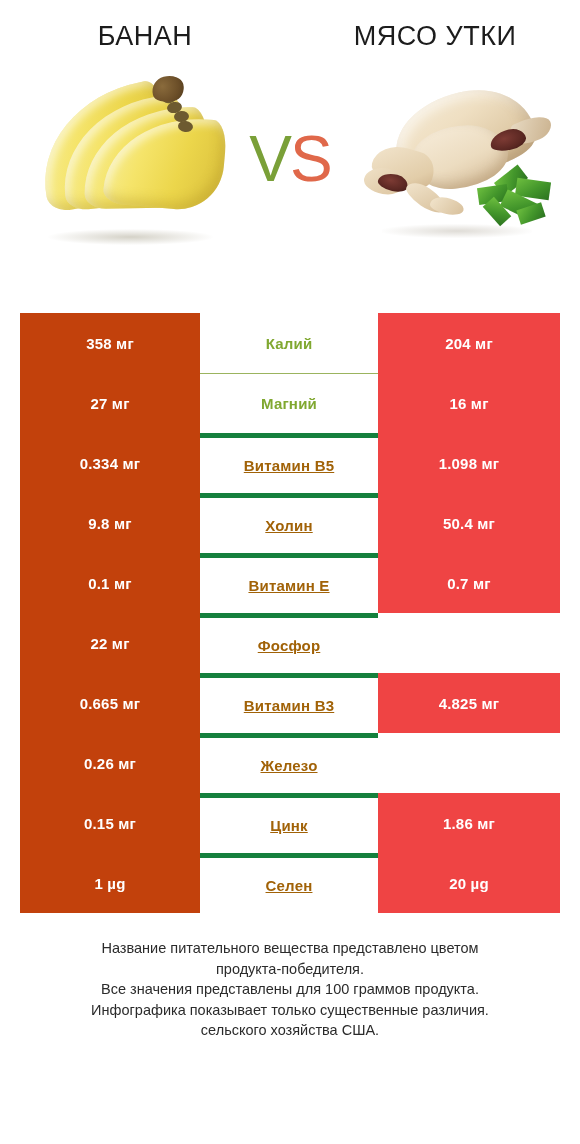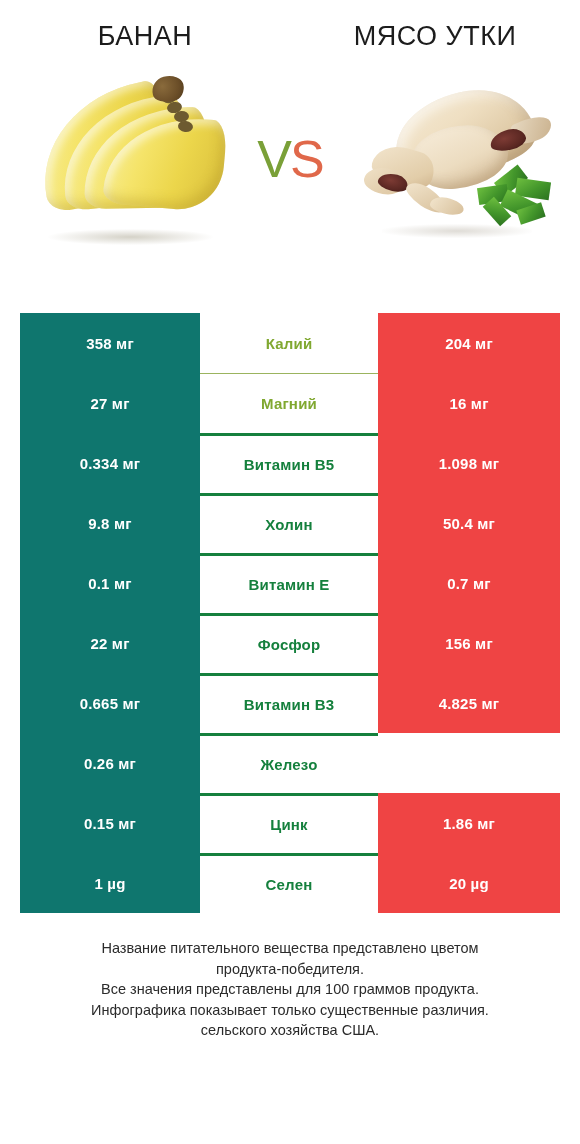--- a/index.html
+++ b/index.html
@@ -67,21 +67,21 @@
     border-radius:46% 54% 40% 60% / 58% 46% 54% 42%;
     transform:rotate(-14deg);
   }
   .b-shadow {
     position:absolute; left:14px; bottom:2px; width:165px; height:16px;
     background:radial-gradient(ellipse at center, rgba(90,80,40,.26) 0%, rgba(255,255,255,0) 72%);
   }
 
   
   .vs {
-    font-size:52px; font-weight:400; line-height:1;
+    font-size:64px; font-weight:400; line-height:1;
     letter-spacing:-2px; white-space:nowrap;
     margin:8px 2px;
   }
   .vs .v { color:#7aa038; }
   .vs .s { color:#e0684a; }
 
   
   .duck-wrap { position:absolute; left:2px; top:10px; width:196px; height:170px; }
   .duck-body {
     position:absolute; left:34px; top:18px; width:140px; height:80px;
@@ -151,26 +151,26 @@
   
   .table {
     position:absolute; left:20px; top:313px;
     width:540px; height:600px;
   }
   .row { display:flex; width:100%; height:60px; }
   .cell {
     display:flex; align-items:center; justify-content:center;
     font-size:15px; font-weight:700; letter-spacing:.2px;
   }
-  .cell-left  { width:180px; background:#0f766e; color:#ffffff; }
+  .cell-left  { width:180px; background:#c2410c; color:#ffffff; }
   .cell-mid   { width:178px; background:#ffffff; }
   .cell-right { width:182px; background:#ef4444; color:#ffffff; }
 
   .cell-mid.win-left  { color:#80a830; border-top:1px solid #9bb45e; }
-  .cell-mid.win-right { color:#15803d; border-top:3px solid #15803d; }
+  .cell-mid.win-right { color:#a16207; border-top:5px solid #15803d;text-decoration:underline; }
   .row:first-child .cell-mid { border-top:none; }
 
   
   .footer {
     position:absolute; left:0; top:938px; width:580px;
     text-align:center;
     font-size:14.5px; line-height:1.42; color:#2b2b2b;
     padding:0 10px;
   }
   .footer p { margin:0; }
@@ -251,21 +251,20 @@
         <div class="cell cell-right">50.4 мг</div>
       </div>
       <div class="row">
         <div class="cell cell-left">0.1 мг</div>
         <div class="cell cell-mid win-right">Витамин E</div>
         <div class="cell cell-right">0.7 мг</div>
       </div>
       <div class="row">
         <div class="cell cell-left">22 мг</div>
         <div class="cell cell-mid win-right">Фосфор</div>
-        <div class="cell cell-right">156 мг</div>
       </div>
       <div class="row">
         <div class="cell cell-left">0.665 мг</div>
         <div class="cell cell-mid win-right">Витамин B3</div>
         <div class="cell cell-right">4.825 мг</div>
       </div>
       <div class="row">
         <div class="cell cell-left">0.26 мг</div>
         <div class="cell cell-mid win-right">Железо</div>
       </div>

